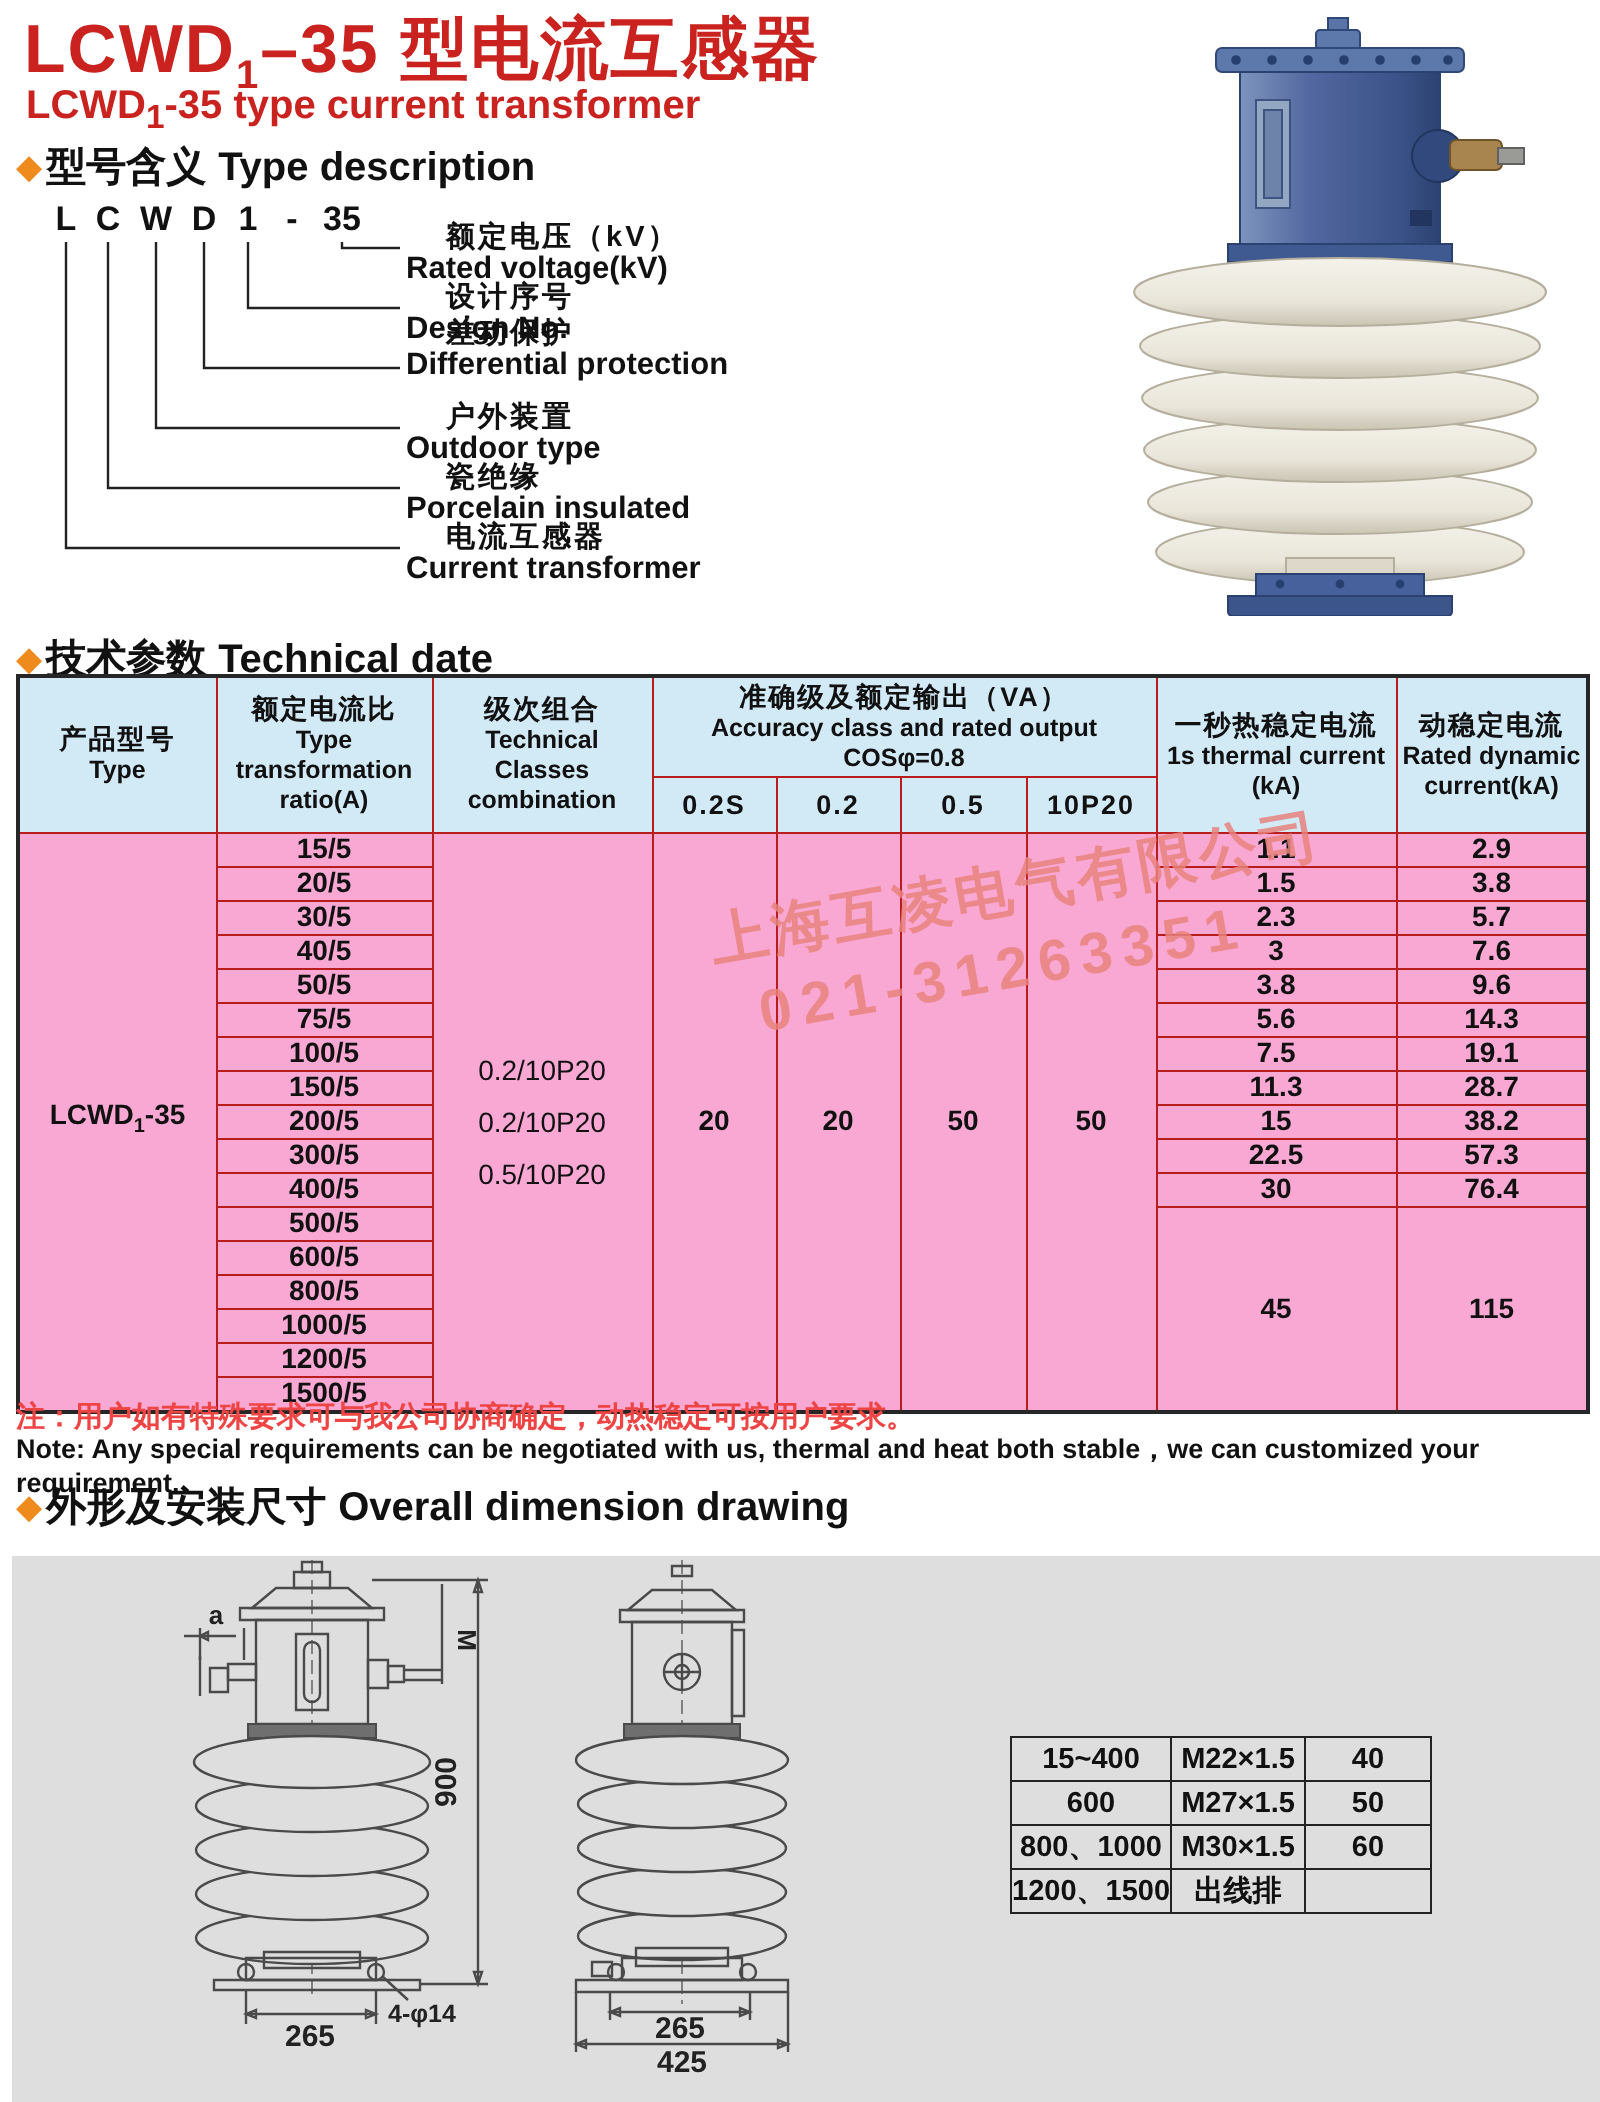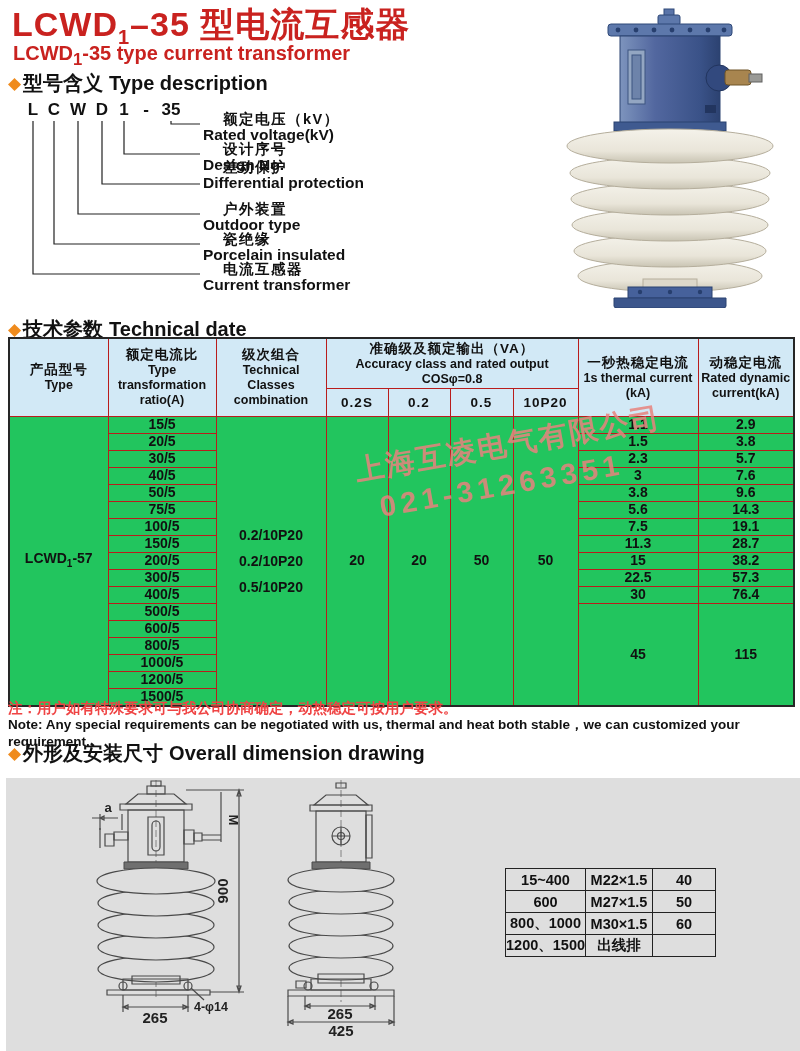--- a/index.html
+++ b/index.html
@@ -24,22 +24,22 @@
   .dlabel{left:203px;width:340px;height:30px;color:#111;}
   .dlabel .zh{font-size:14.5px;font-weight:bold;line-height:15px;letter-spacing:1.5px;margin-left:20px;}
   .dlabel .en{font-size:15.5px;font-weight:bold;line-height:15px;}
   
   .tech-table{left:8px;top:337px;border-collapse:collapse;table-layout:fixed;width:785px;height:363px;
     border:2px solid #262626;}
   .tech-table th,.tech-table td{border:1px solid #b91c1c;padding:0;text-align:center;vertical-align:middle;color:#111;overflow:hidden;}
   .tech-table thead th{background:#d2e9f6;font-weight:bold;}
   .th-zh{font-size:13.5px;line-height:17px;letter-spacing:1px;}
   .th-en{font-size:12.5px;line-height:15px;letter-spacing:0;}
-  .tech-table tbody td{font-size:14px;font-weight:bold;height:16px;line-height:15px;background:#22c55e;}
-  .acc-line{line-height:26px;font-size:14px;font-weight:bold;}
+  .tech-table tbody td{font-size:14px;font-weight:bold;height:16px;line-height:15px;background:#f9a8d4;}
+  .acc-line{line-height:26px;font-size:14px;font-weight:normal;}
   .type-cell{font-size:15px;font-weight:bold;}
   .type-cell sub{font-size:10px;}
   
   .watermark{left:352px;top:452px;z-index:5;transform:rotate(-10deg);transform-origin:left top;
     color:#e8837e;opacity:.85;font-weight:bold;white-space:nowrap;pointer-events:none;}
   .watermark .w1{font-size:29px;letter-spacing:2px;}
   .watermark .w2{font-size:29px;letter-spacing:5px;margin-left:18px;margin-top:3px;}
   
   .note-zh{left:8px;top:699px;font-size:14.5px;font-weight:bold;color:#ef4444;}
   .note-en{left:8px;top:716px;font-size:13.5px;font-weight:bold;color:#111;}
@@ -222,21 +222,21 @@
     </tr>
     <tr style="height:28px;">
       <th class="th-zh">0.2S</th>
       <th class="th-zh">0.2</th>
       <th class="th-zh">0.5</th>
       <th class="th-zh">10P20</th>
     </tr>
   </thead>
   <tbody>
     <tr>
-      <td rowspan="17" class="type-cell"><span>LCWD</span><sub>1</sub><span>-57</span></td>
+      <td rowspan="17" class="type-cell"><span>LCWD</span><sub>1</sub><span>-35</span></td>
       <td>15/5</td>
       <td rowspan="17">
         <div class="acc-line">0.2/10P20</div>
         <div class="acc-line">0.2/10P20</div>
         <div class="acc-line">0.5/10P20</div>
       </td>
       <td rowspan="17">20</td>
       <td rowspan="17">20</td>
       <td rowspan="17">50</td>
       <td rowspan="17">50</td>

